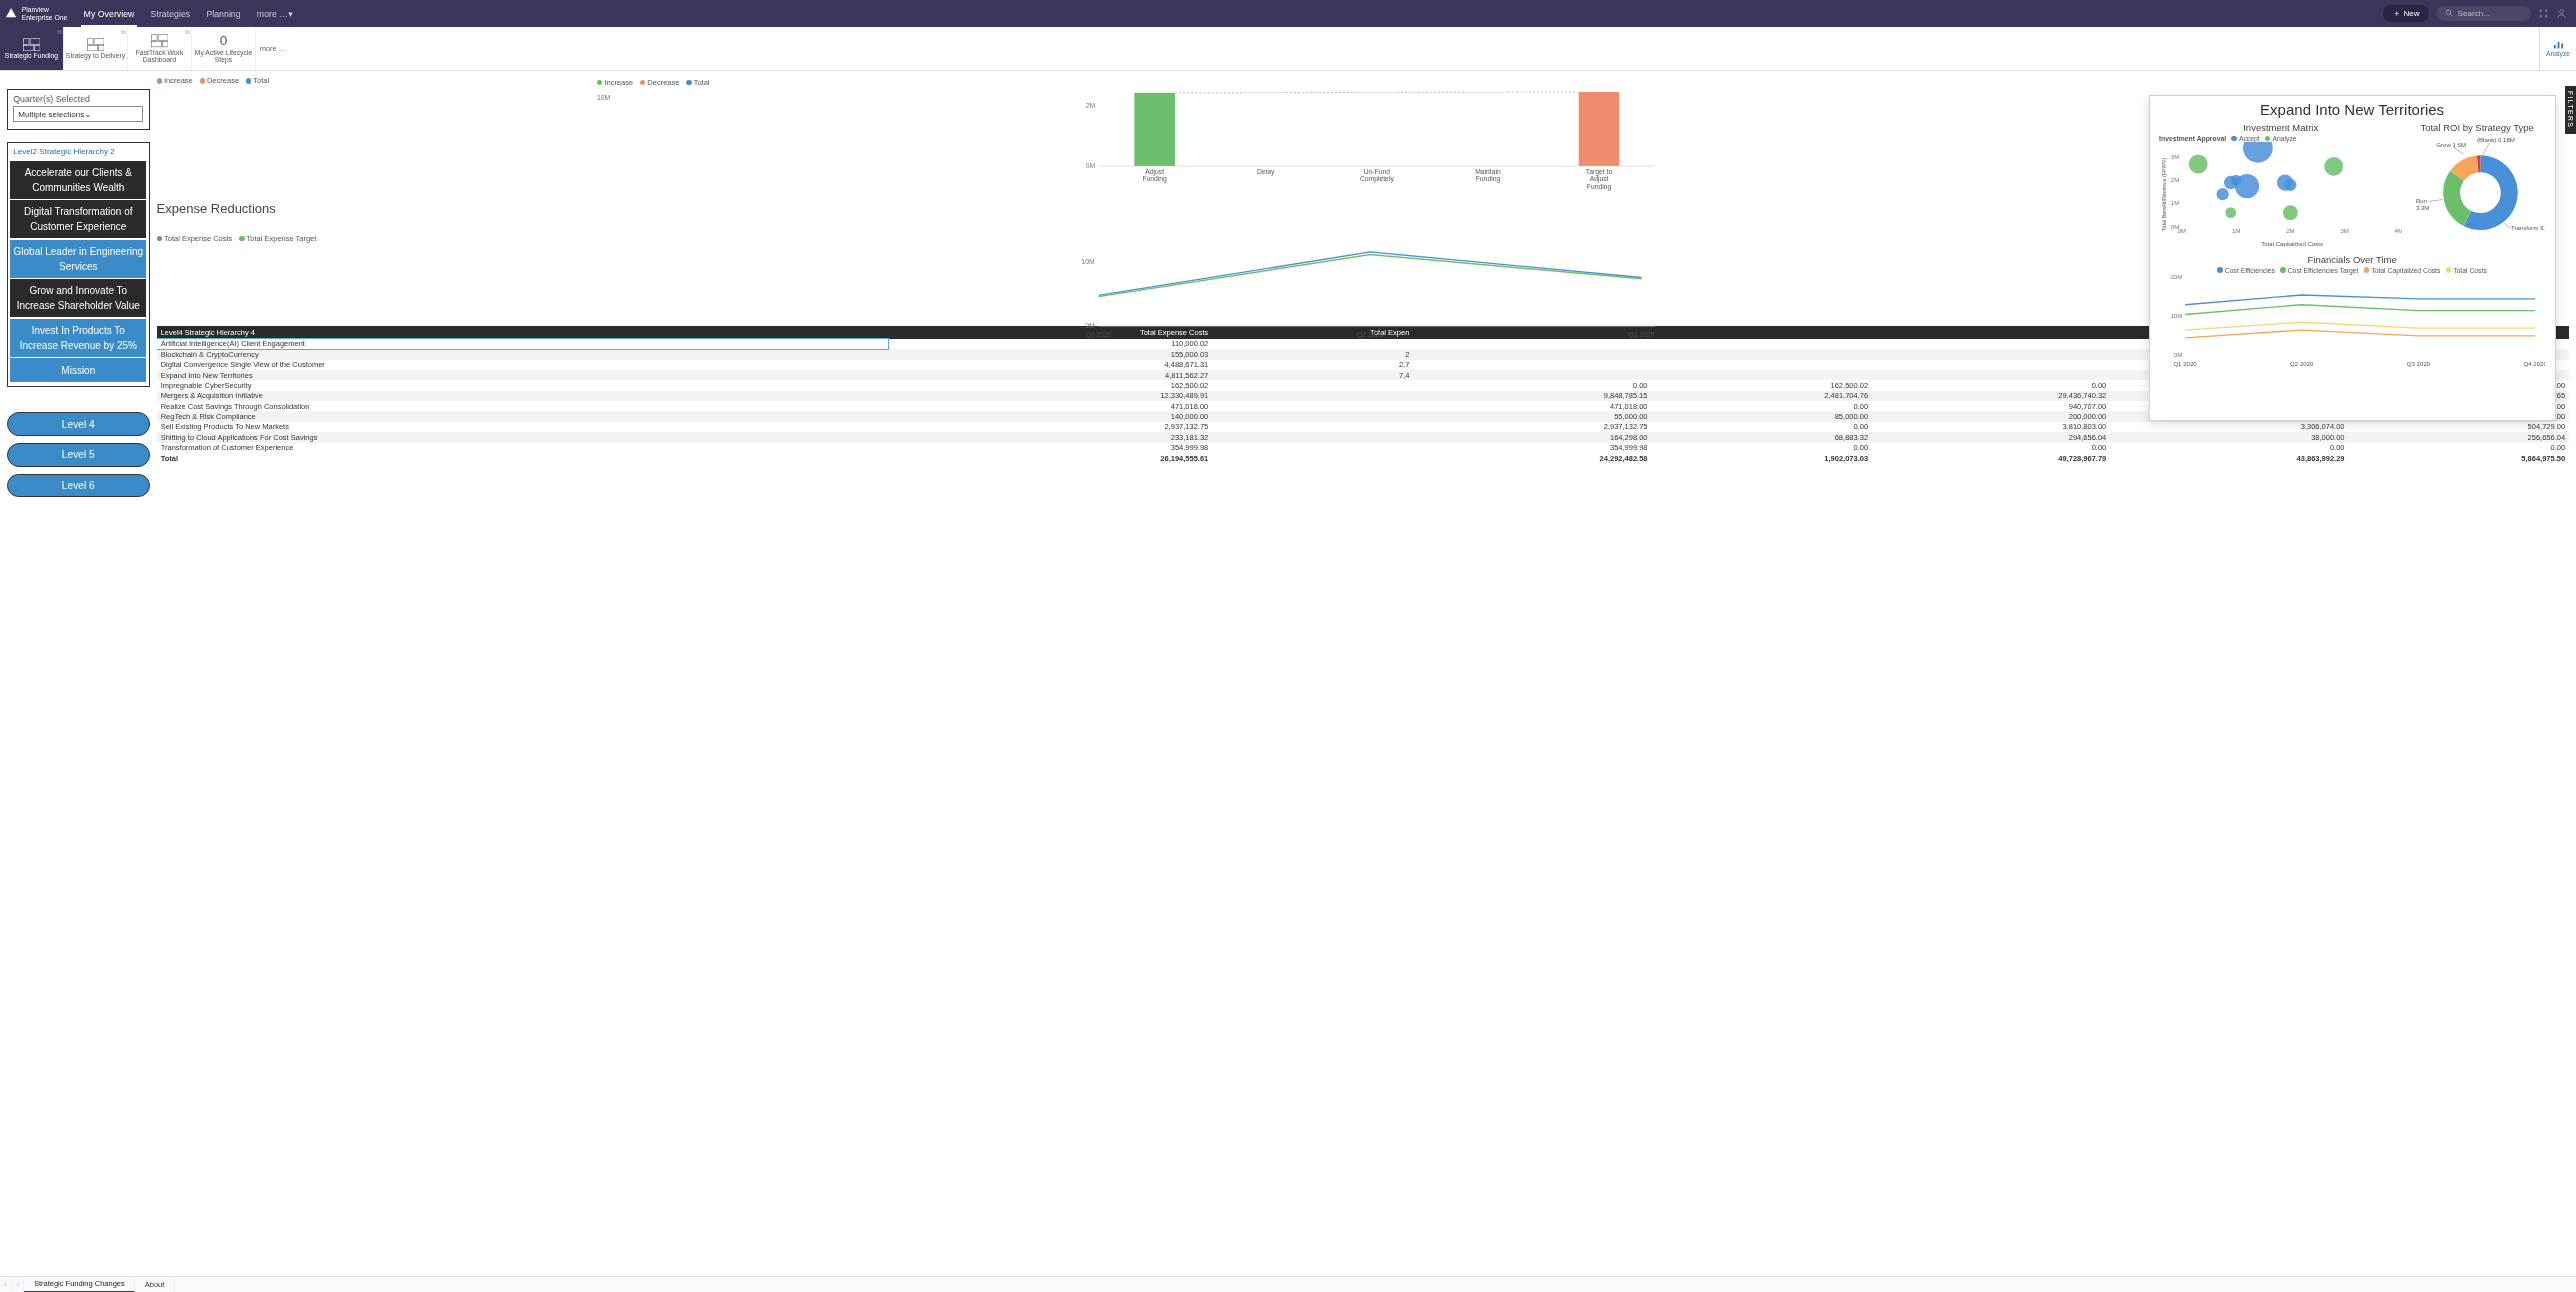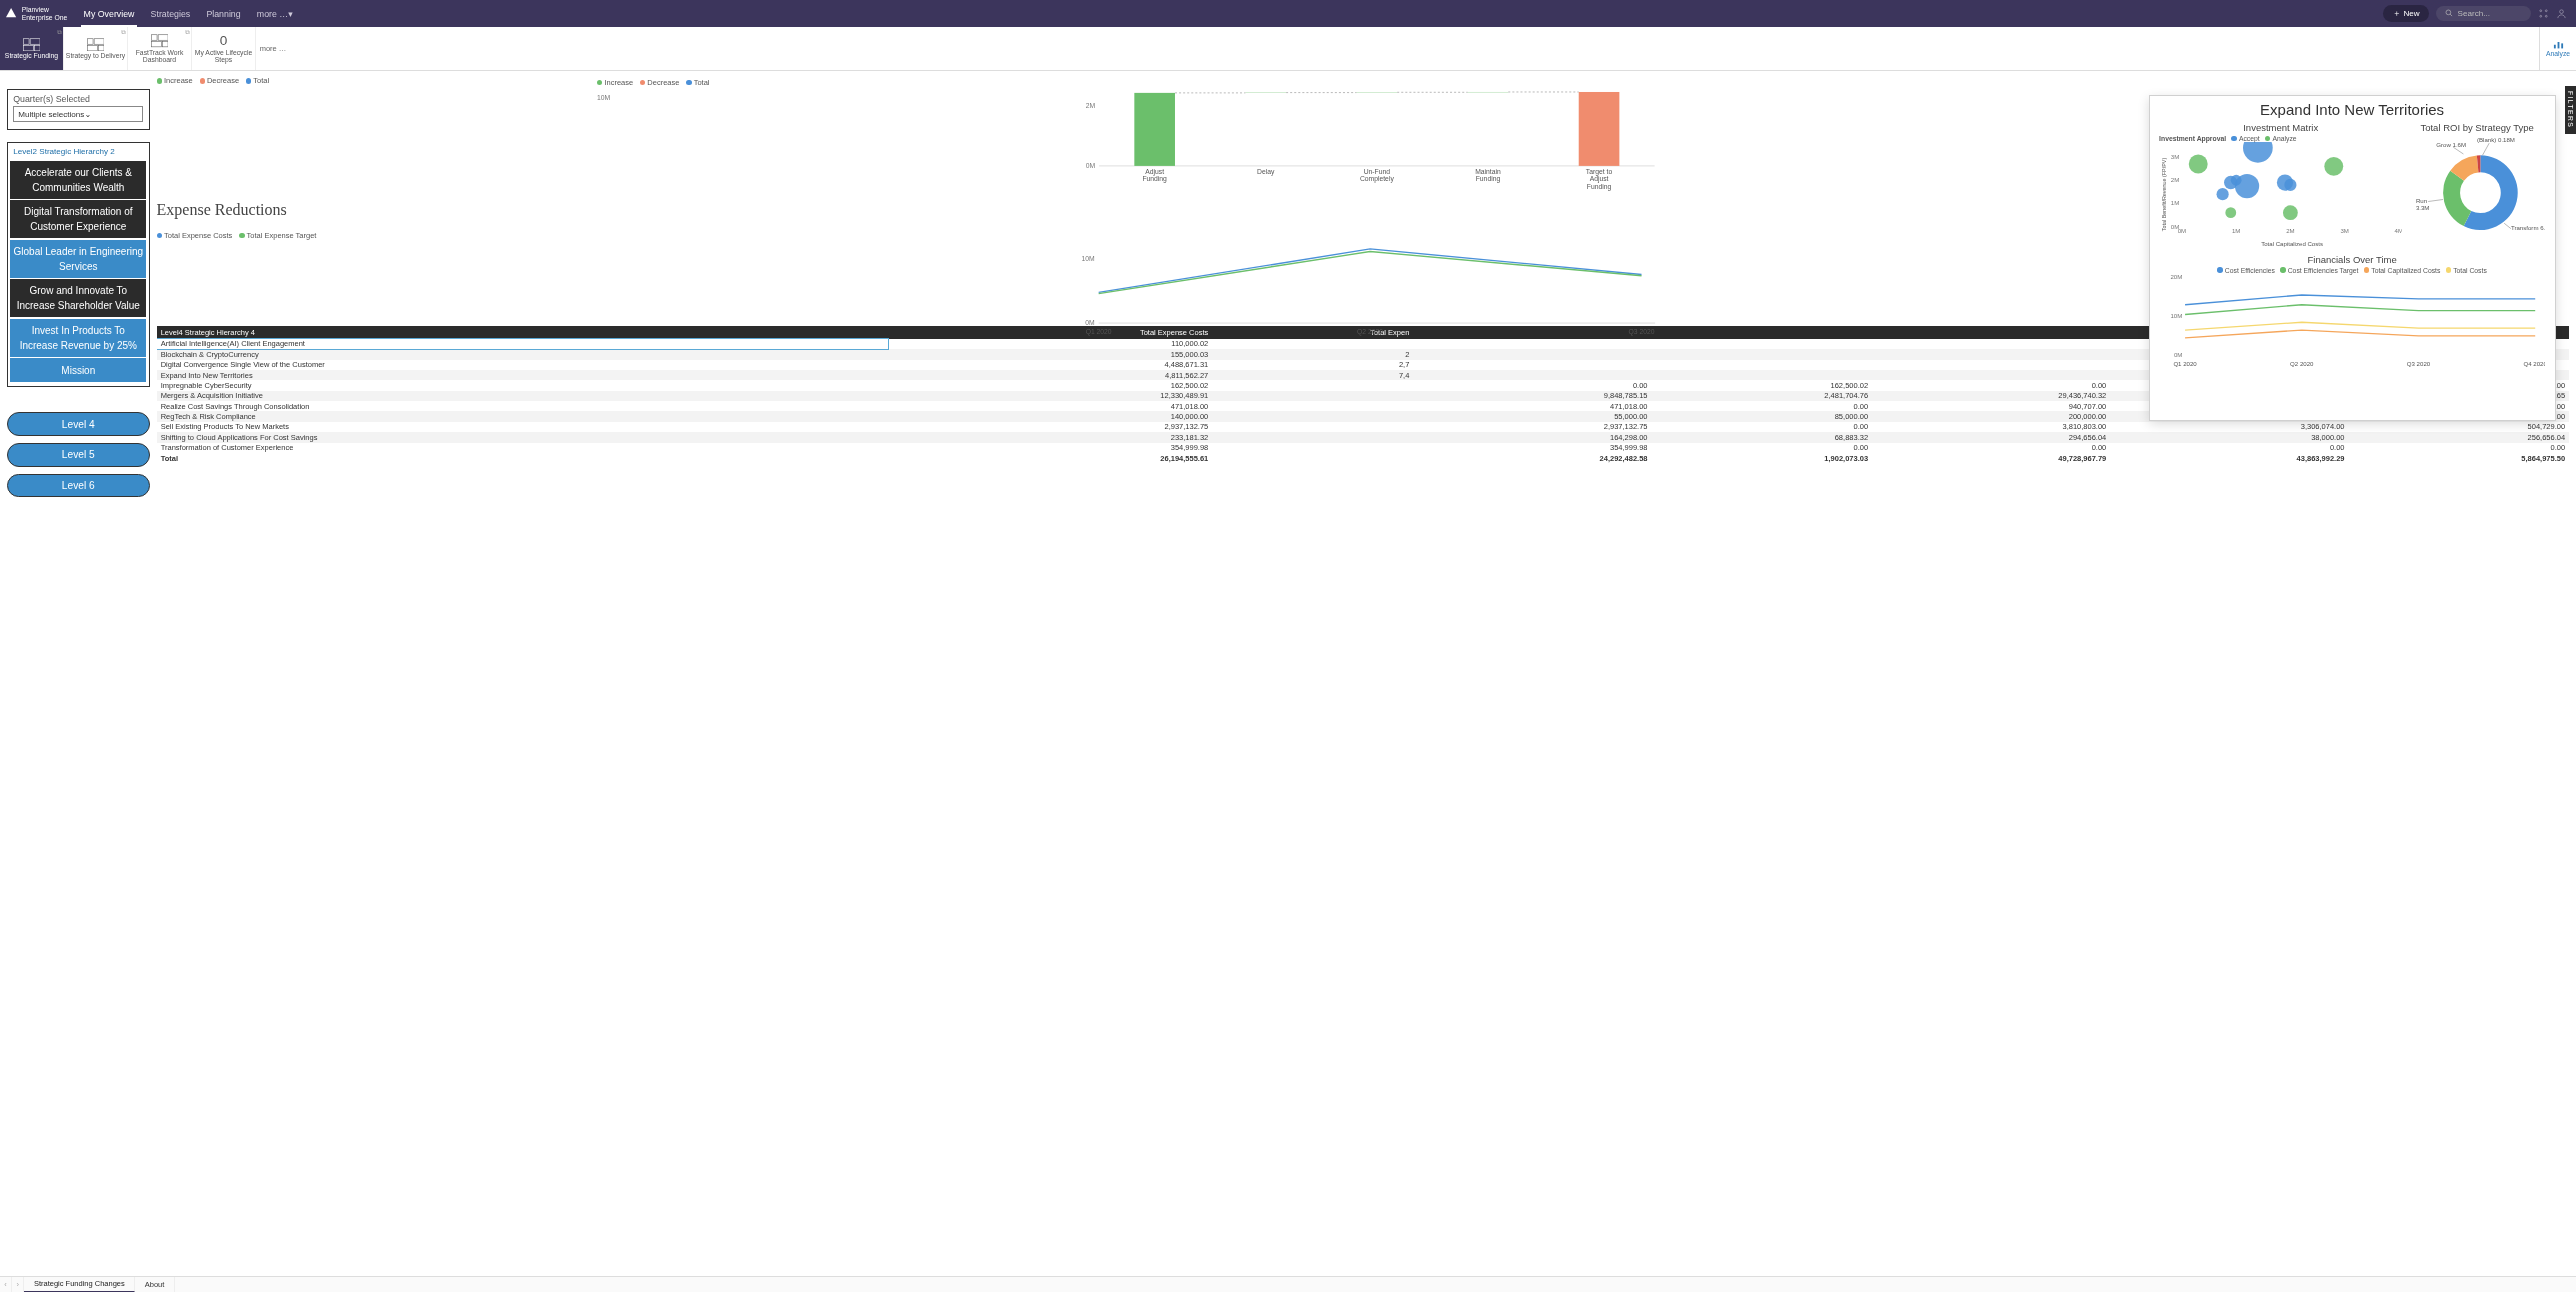--- a/index.html
+++ b/index.html
@@ -43,21 +43,21 @@
 .hierbox { border: 1.4px solid #333; padding: 2.7px; }
 .hierbox-title { font-size: 8.1px; color: #1f6fa8; padding: 1.4px 2.7px 4.1px; }
 .hier-item { font-size: 10px; color: #fff; text-align: center; padding: 4.1px 2.7px; margin-bottom: 1.4px; cursor: pointer; line-height: 15px; }
 .hier-item.dark { background: #2b2b2b; }
 .hier-item.blue { background: #3a8bc8; }
 .levelbtn { background: #3a8bc8; color: #fff; border: 1.4px solid #333; border-radius: 12.2px; text-align: center; padding: 5.4px 0; font-size: 10.2px; cursor: pointer; }
 
 
 .centercol { flex: 1; display: flex; flex-direction: column; gap: 2.7px; min-width: 0; }
 .chart-block { position: relative; }
-.chart-title { font-size: 16px; color: #444; margin-bottom: 12px; font-family: Liberation Serif, serif; }
+.chart-title { font-size: 13px; color: #444; margin-bottom: 18px; }
 .legend { display: flex; gap: 6.8px; font-size: 7.5px; color: #555; margin-bottom: 2.7px; }
 .legend span { display: flex; align-items: center; gap: 2px; }
 .dot { width: 5.4px; height: 5.4px; border-radius: 50%; }
 .tablewrap { font-size: 7.5px; color: #333; overflow: hidden; }
 .tablewrap table { width: 100%; border-collapse: collapse; }
 .tablewrap thead td { background: #2b2b2b; color: #fff; padding: 2px 4.1px; font-size: 7.5px; }
 .tablewrap tbody td { padding: 0.7px 4.1px; border-bottom: 0; }
 .tablewrap tbody tr.alt { background: #f3f3f3; }
 .tablewrap tbody tr.sel td:first-child { outline: 0.7px solid #5aa9d6; }
 .tablewrap td.num { text-align: right; }

